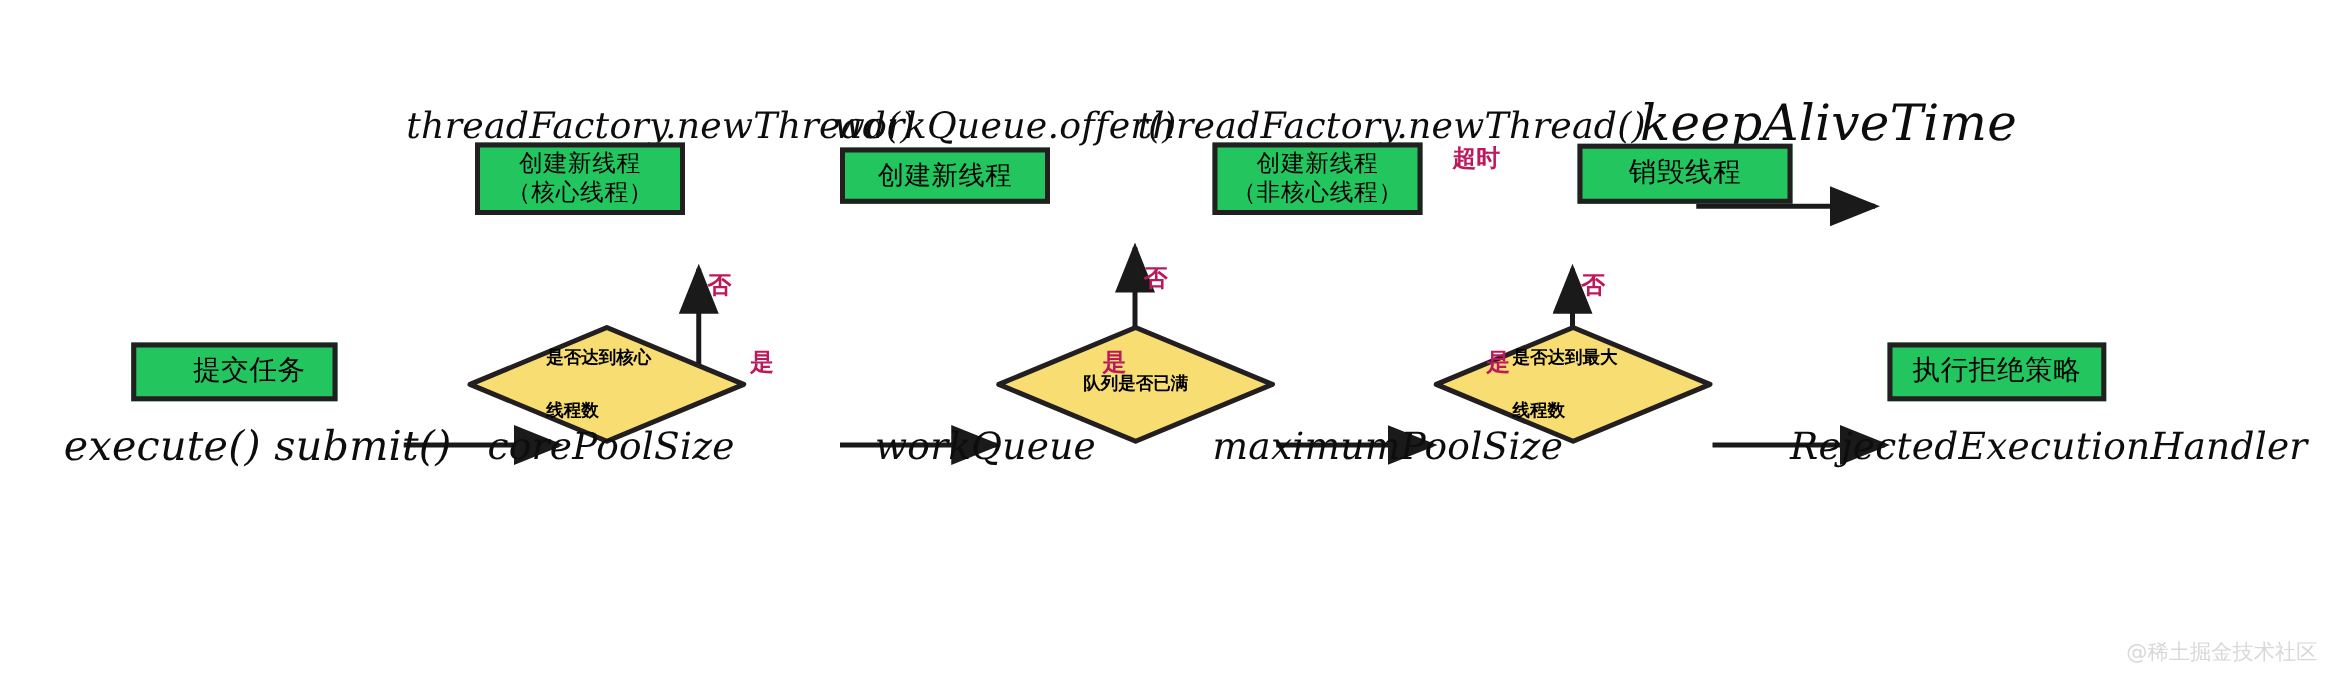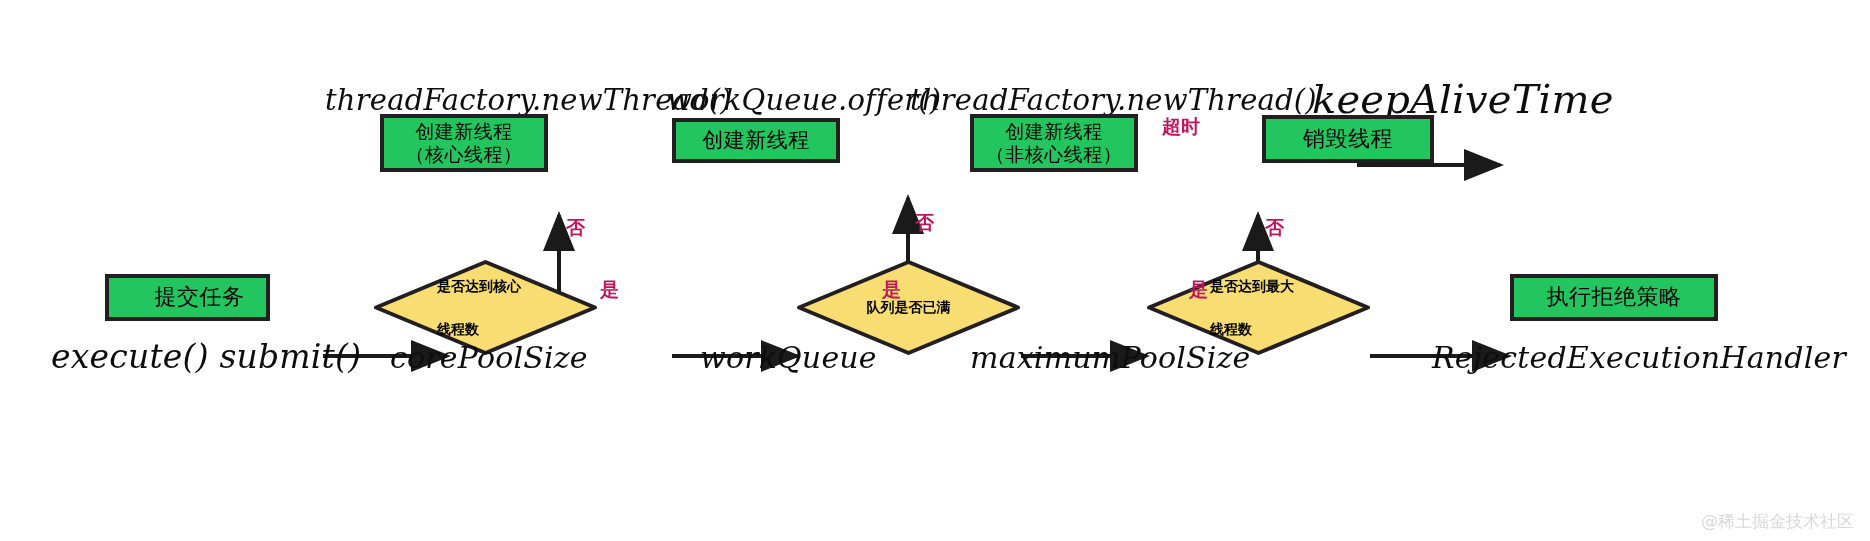--- a/index.html
+++ b/index.html
@@ -212,21 +212,21 @@
     <polygon points="112.5,3 222,48.5 112.5,94 3,48.5" fill="#f7dd72" stroke="#231f20" stroke-width="4" stroke-linejoin="round"></polygon>
   </svg>
   <div class="diamond-label leftish" style="font-size:14px;">
     <span>是否达到最大</span>
     <span>线程数</span>
   </div>
 </div>
 
 <div class="hand" style="left:970px; top:340px; font-size:30px;">maximumPoolSize</div>
 
-<div class="node pink-box" style="left:1510px; top:274px; width:208px; height:47px; font-size:22px;align-items:center;">
+<div class="node pink-box" style="left:1510px; top:274px; width:175px; height:47px; font-size:22px;align-items:center;">
   <span>执行拒绝策略</span>
 </div>
 
 <div class="hand" style="left:1432px; top:340px; font-size:30px;">RejectedExecutionHandler</div>
 
 <div class="edge-label" style="left:566px; top:215px;">否</div>
 
 <div class="edge-label" style="left:600px; top:277px;">是</div>
 
 <div class="edge-label" style="left:915px; top:210px;">否</div>

